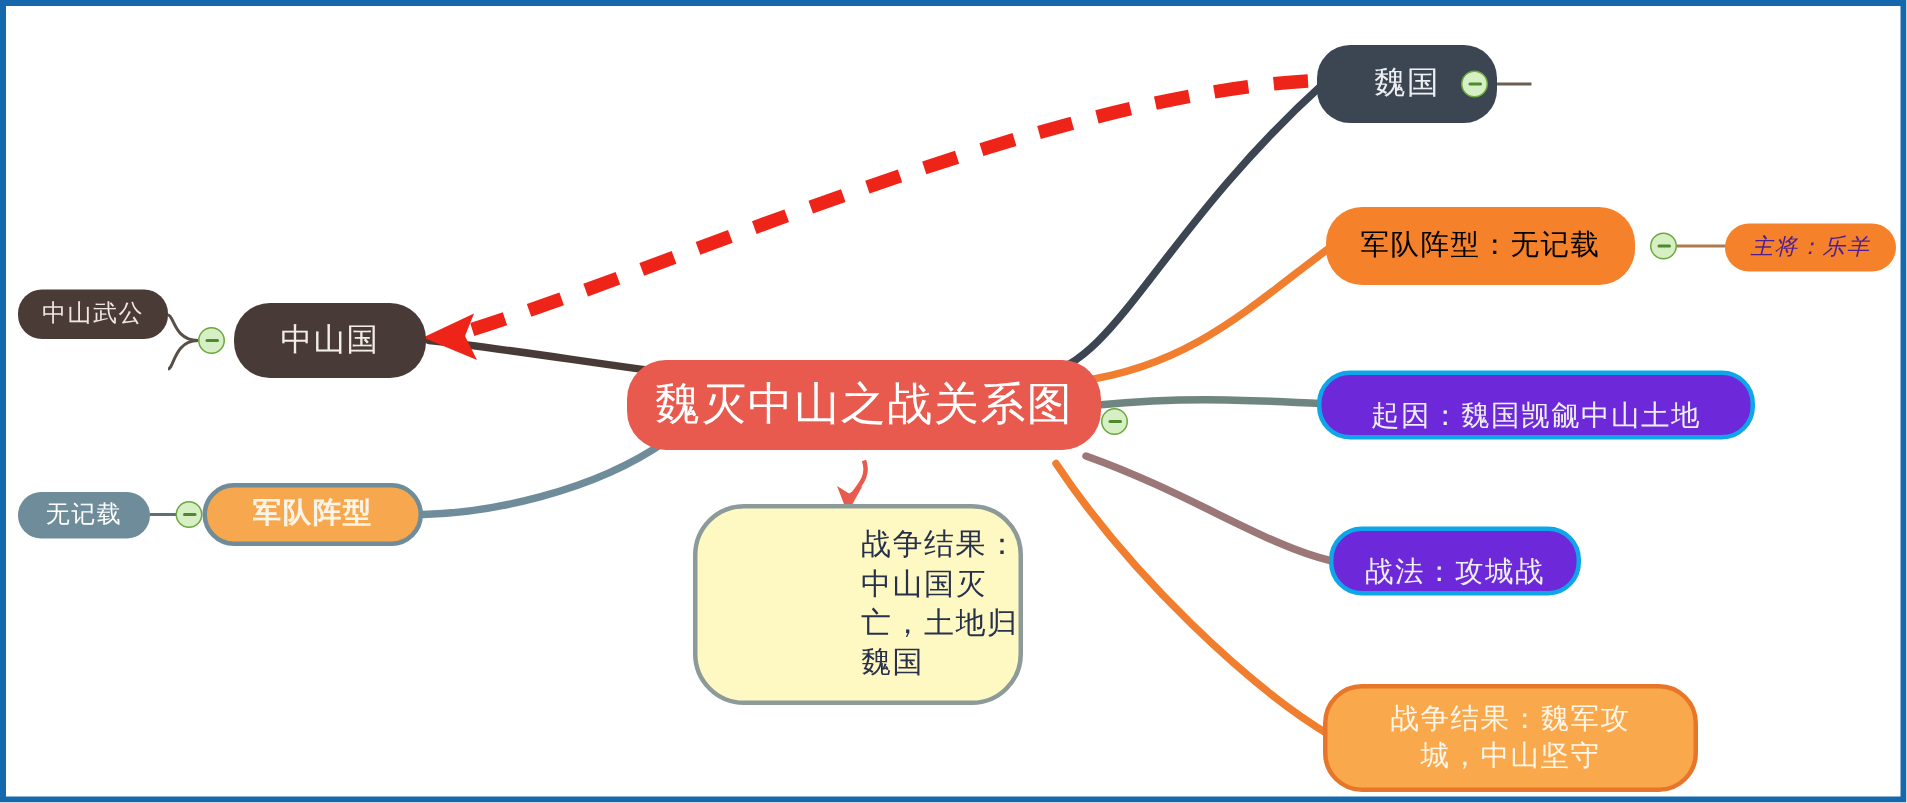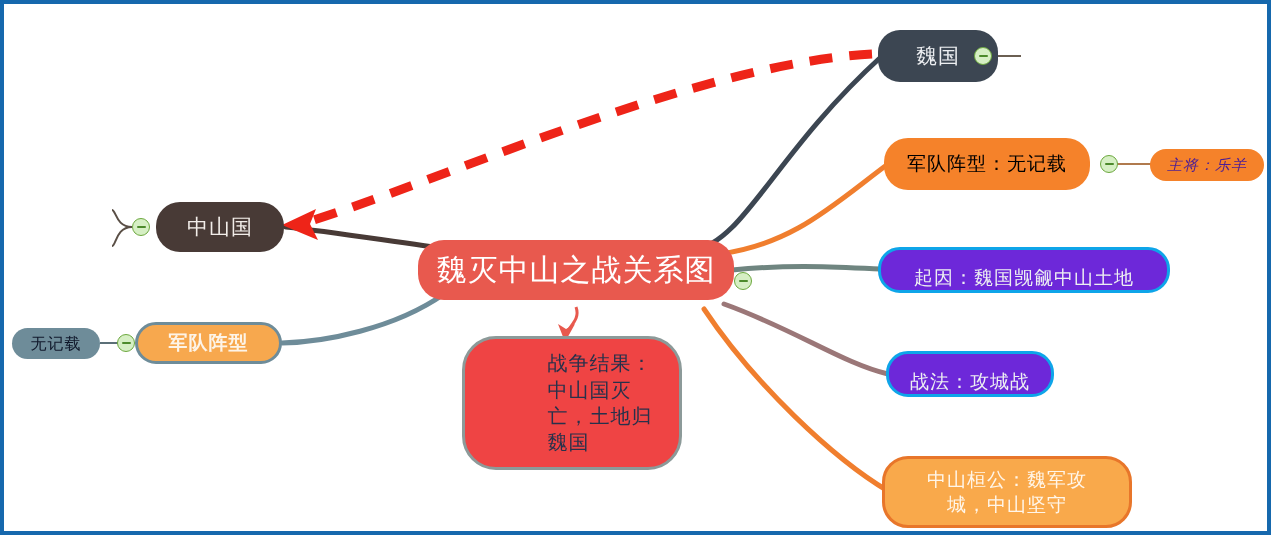--- a/index.html
+++ b/index.html
@@ -91,28 +91,28 @@
   }
   .skin-orange-pill {
     background: #F5822A;
     border-radius: 18px;
     color: #4c1d95;
     font-style: italic;
   }
   .skin-bluegray {
     background: #6E8C99;
     border-radius: 16px;
-    color: #0f172a;
+    color: #ffffff;
   }
   .skin-result {
-    background: #ef4444;
+    background: #fef9c3;
     border-radius: 34px;
     border: 3px solid #8C9A99;
     color: #27314B;
-    justify-content: center;
+    justify-content: flex-end;
     text-align: left;
     padding-left: 56px;
   }
   
   .toggle {
     position: absolute;
     width: 18px;
     height: 18px;
     border-radius: 50%;
     background: #D6EFC4;
@@ -190,29 +190,32 @@
 
   <div class="node skin-dark-shadow" style="left:874px; top:243px; width:292px; height:46px; font-size:19px;">
     <span>起因：魏国觊觎中山土地</span>
   </div>
 
   <div class="node skin-dark-shadow" style="left:882px; top:347px; width:168px; height:46px; font-size:19px;">
     <span>战法：攻城战</span>
   </div>
 
   <div class="node skin-orange-soft" style="left:878px; top:452px; width:250px; height:72px; font-size:19px;">
-    <span>中山桓公：魏军攻
+    <span>战争结果：魏军攻
 城，中山坚守</span>
   </div>
 
   <div class="node skin-brown" style="left:152px; top:198px; width:128px; height:50px; font-size:21px;">
     <span>中山国</span>
   </div>
   <div class="toggle" style="left:128px; top:214px;"></div>
 
+  <div class="node skin-brown-sm" style="left:8px; top:189px; width:100px; height:33px; font-size:16px;">
+    <span>中山武公</span>
+  </div>
 
 
   <div class="node skin-orange-blueborder" style="left:131px; top:318px; width:147px; height:42px; font-size:19px;">
     <span>军队阵型</span>
   </div>
   <div class="toggle" style="left:113px; top:330px;"></div>
 
   <div class="node skin-bluegray" style="left:8px; top:324px; width:88px; height:31px; font-size:16px;">
     <span>无记载</span>
   </div>

